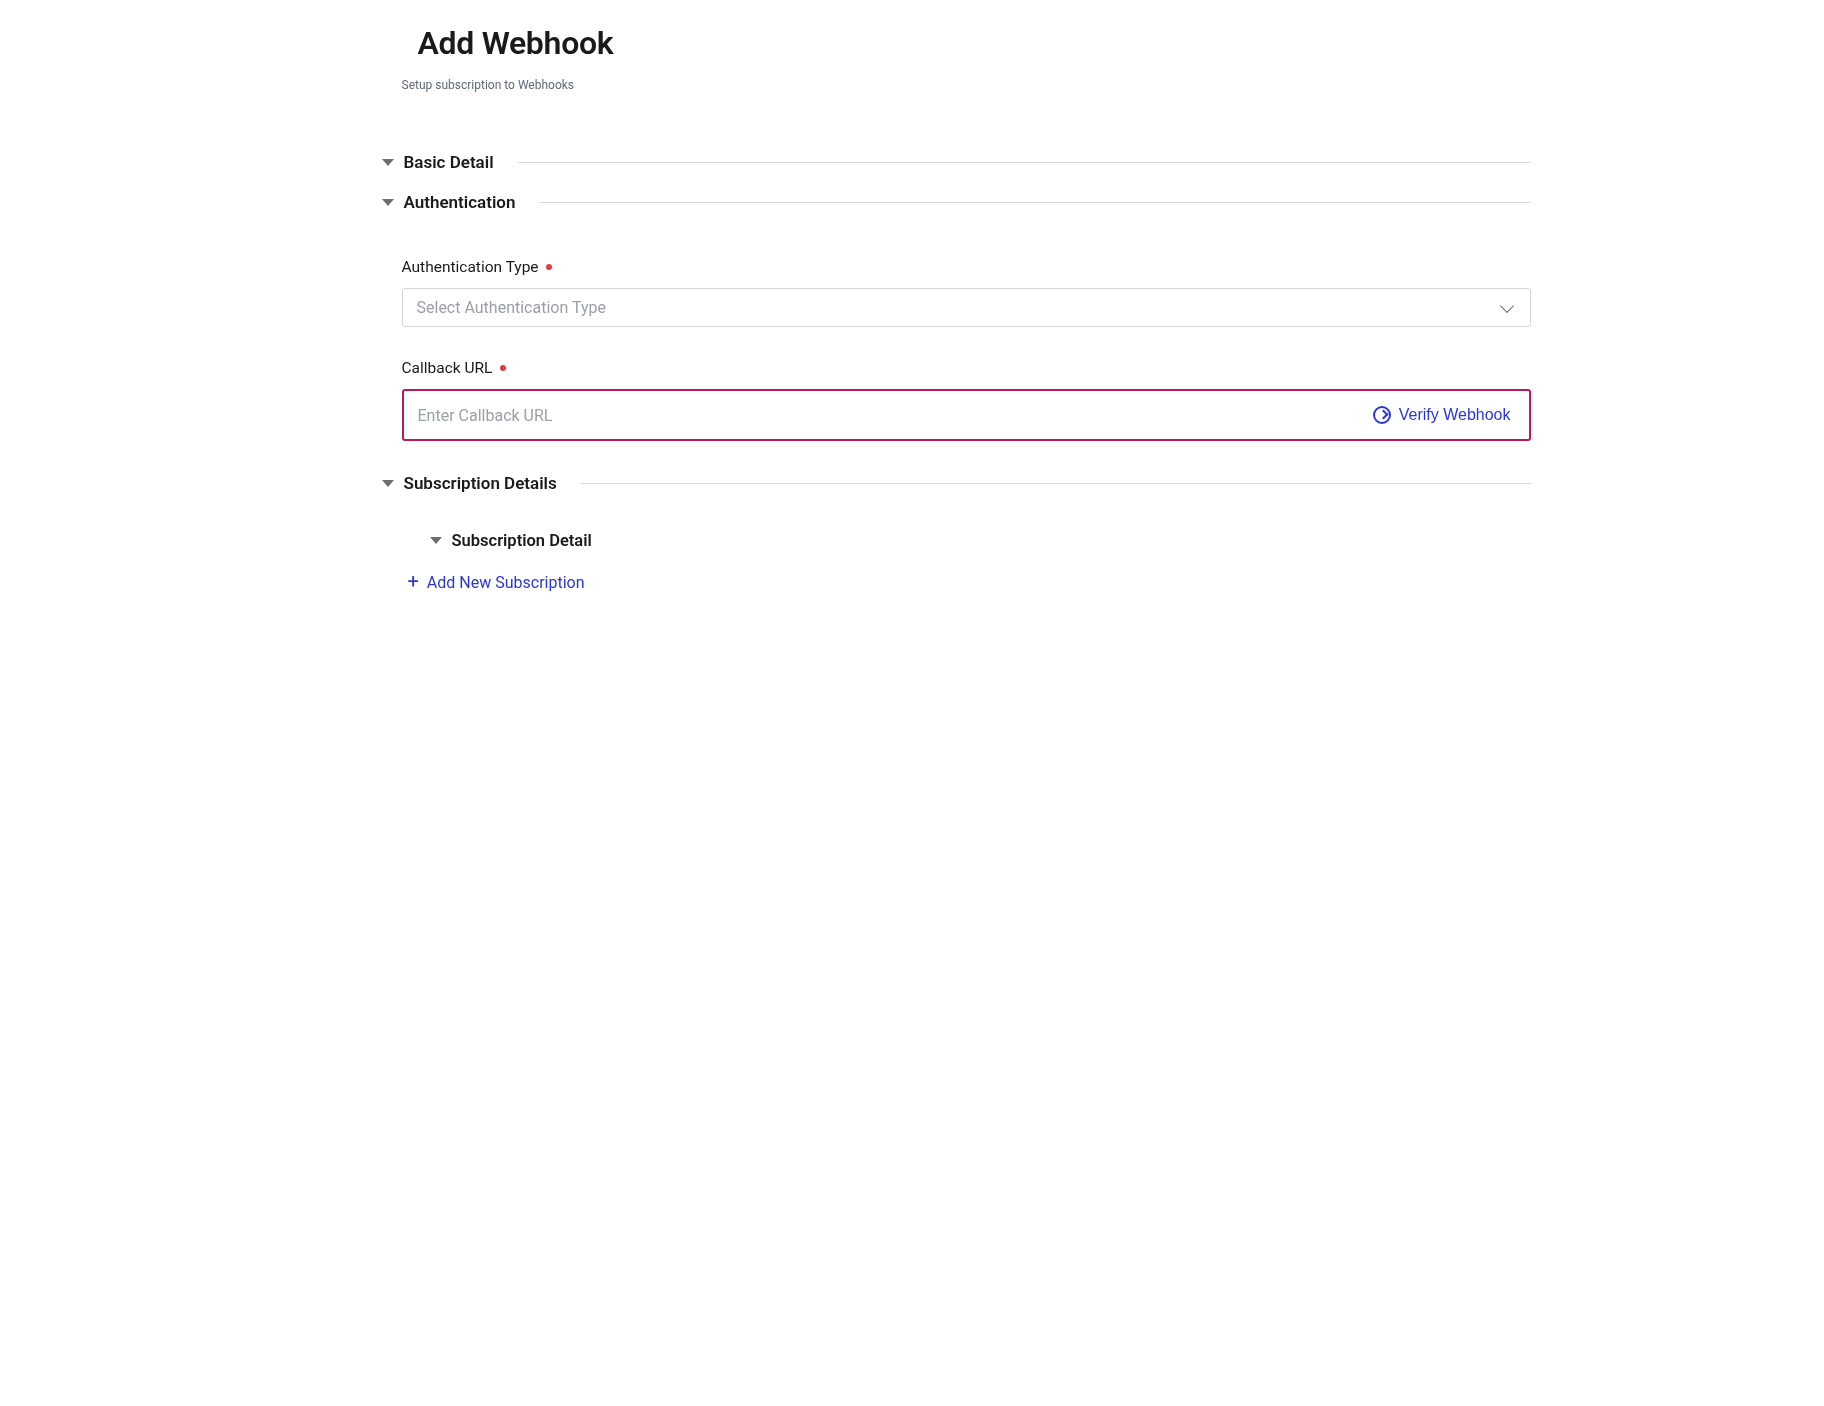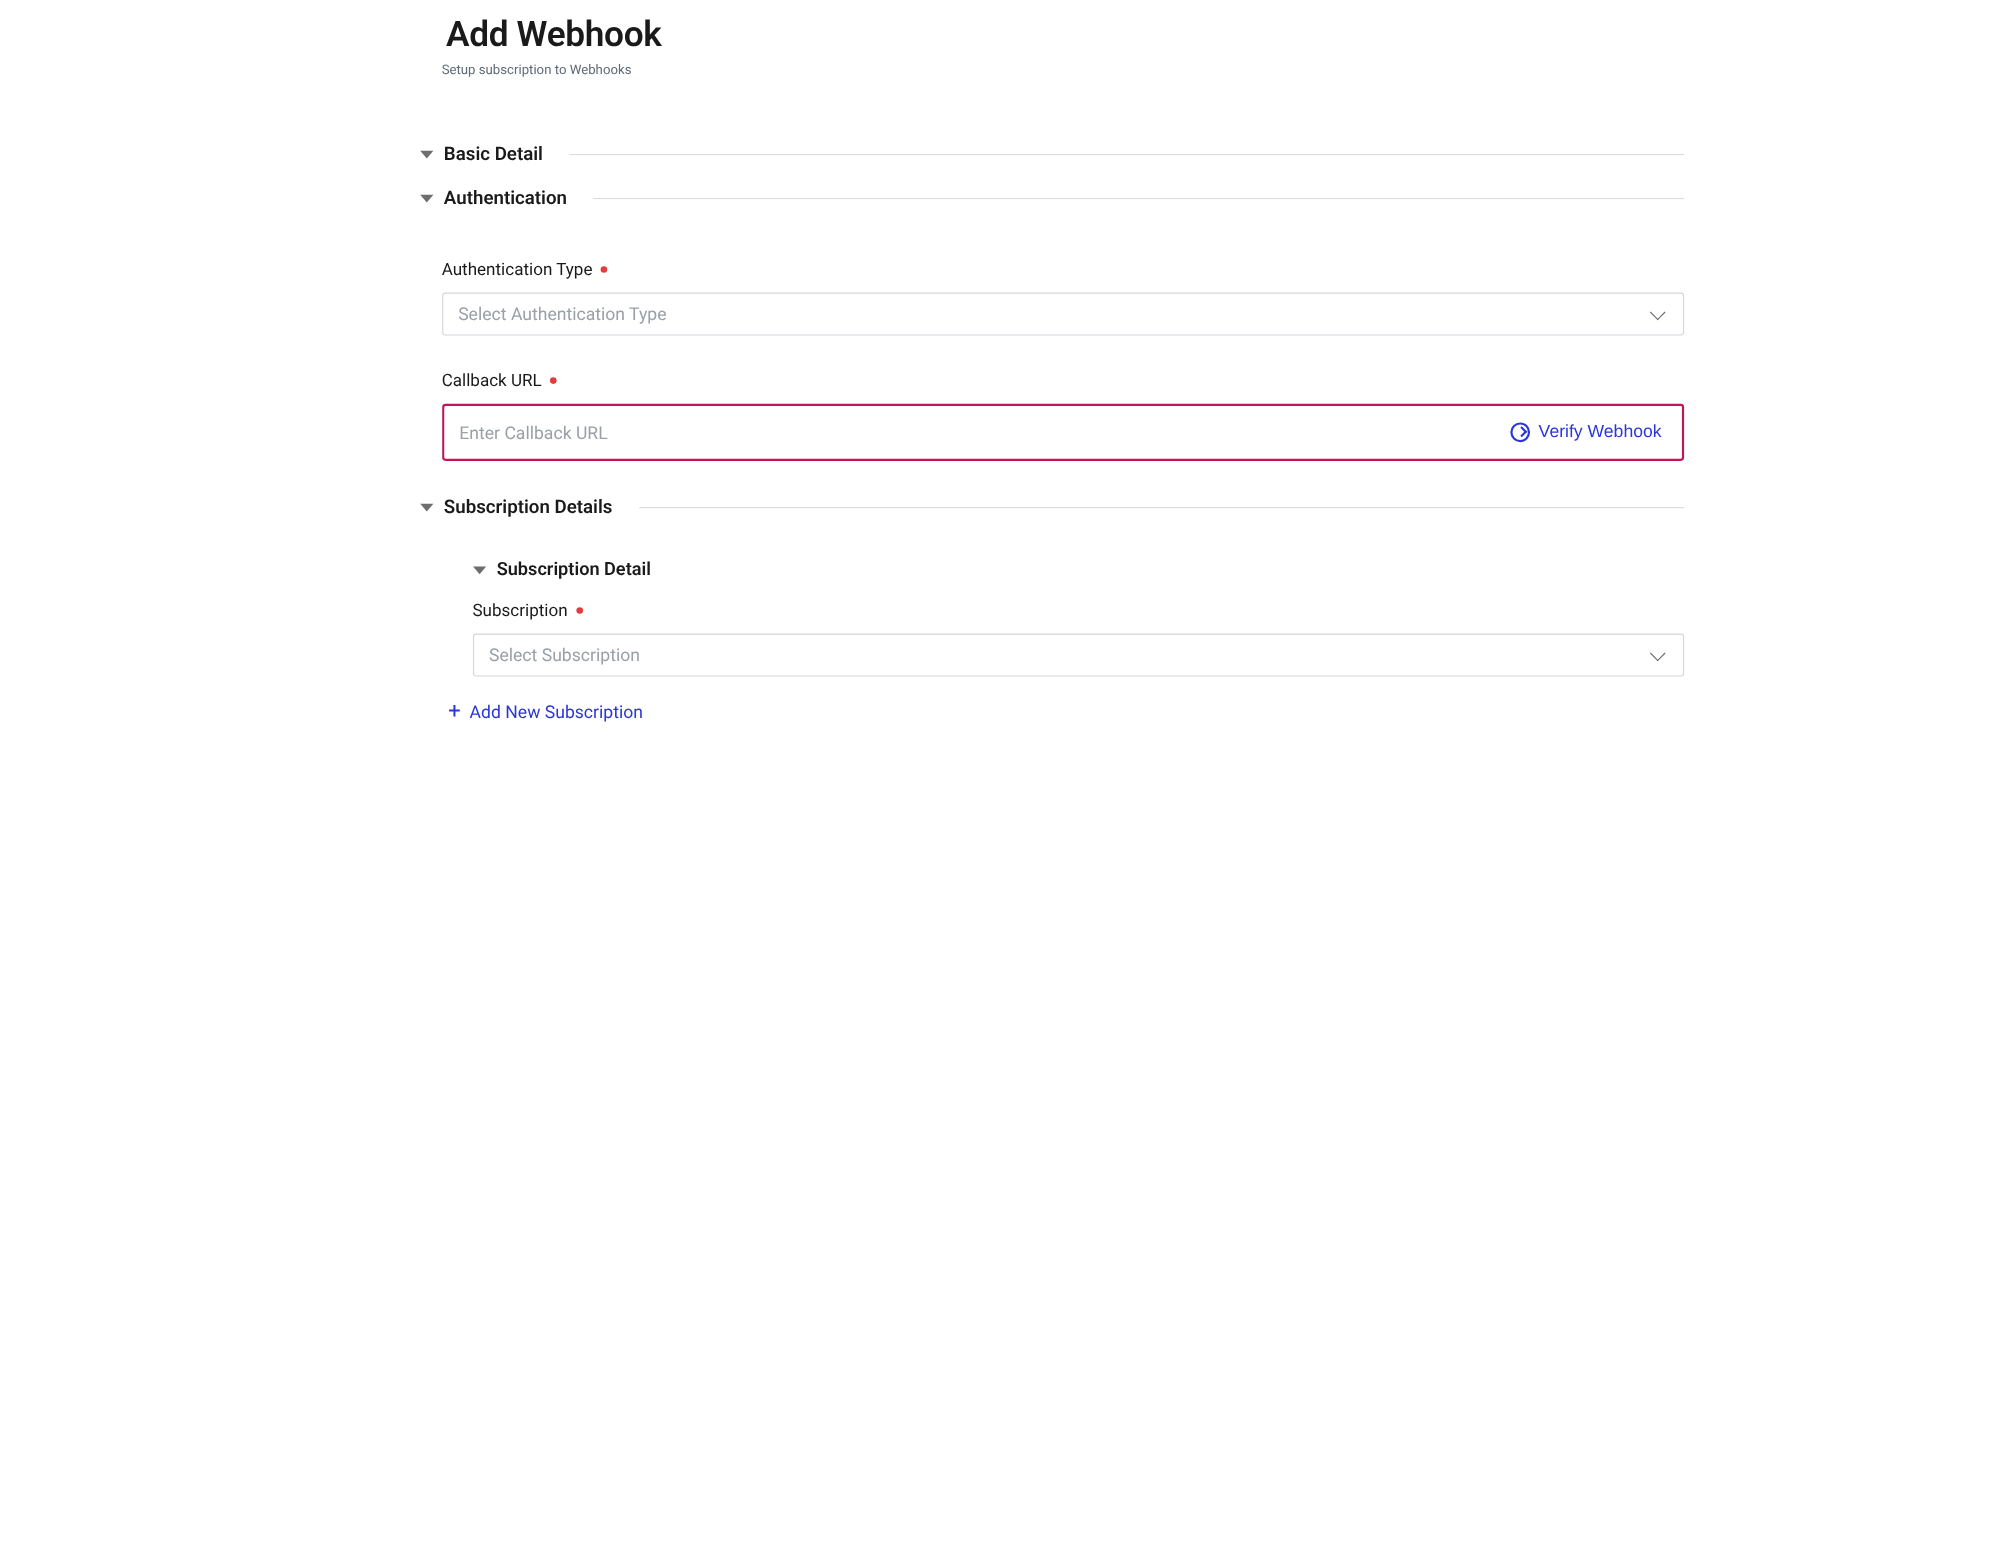--- a/index.html
+++ b/index.html
@@ -14,21 +14,21 @@
     width: 1237px;
     margin: 0 auto;
     padding: 0 0 60px 0;
   }
   .header {
     padding: 8px 0 0 108px;
   }
   .page-title {
     font-size: 32px;
     font-weight: 600;
-    margin: 4px;
+    margin: 16px;
     letter-spacing: -0.3px;
   }
   .page-subtitle {
     margin: 6px 0 0 0;
     color: #5f6a77;
     font-size: 12px;
   }
   .section {
     margin-top: 60px;
     padding-left: 88px;
@@ -235,30 +235,20 @@
       <span class="section-title">Subscription Details</span>
       <span class="section-rule"></span>
     </div>
     <div class="section-body" style="padding-top:38px;">
 
       <div class="sub-section">
         <div class="section-header">
           <span class="chevron-down"></span>
           <span class="section-title">Subscription Detail</span>
         </div>
-        <div class="sub-field-wrap">
-          <label class="field-label" style="margin-top:8px;">
-            <span>Subscription</span>
-            <span class="req"></span>
-          </label>
-          <div class="select-like" tabindex="0">
-            <span class="select-placeholder">Select Subscription</span>
-            <span class="chevron-select"></span>
-          </div>
-        </div>
 
         <div class="add-link">
           <span class="plus-icon">+</span>
           <span>Add New Subscription</span>
         </div>
       </div>
 
     </div>
   </div>
 

